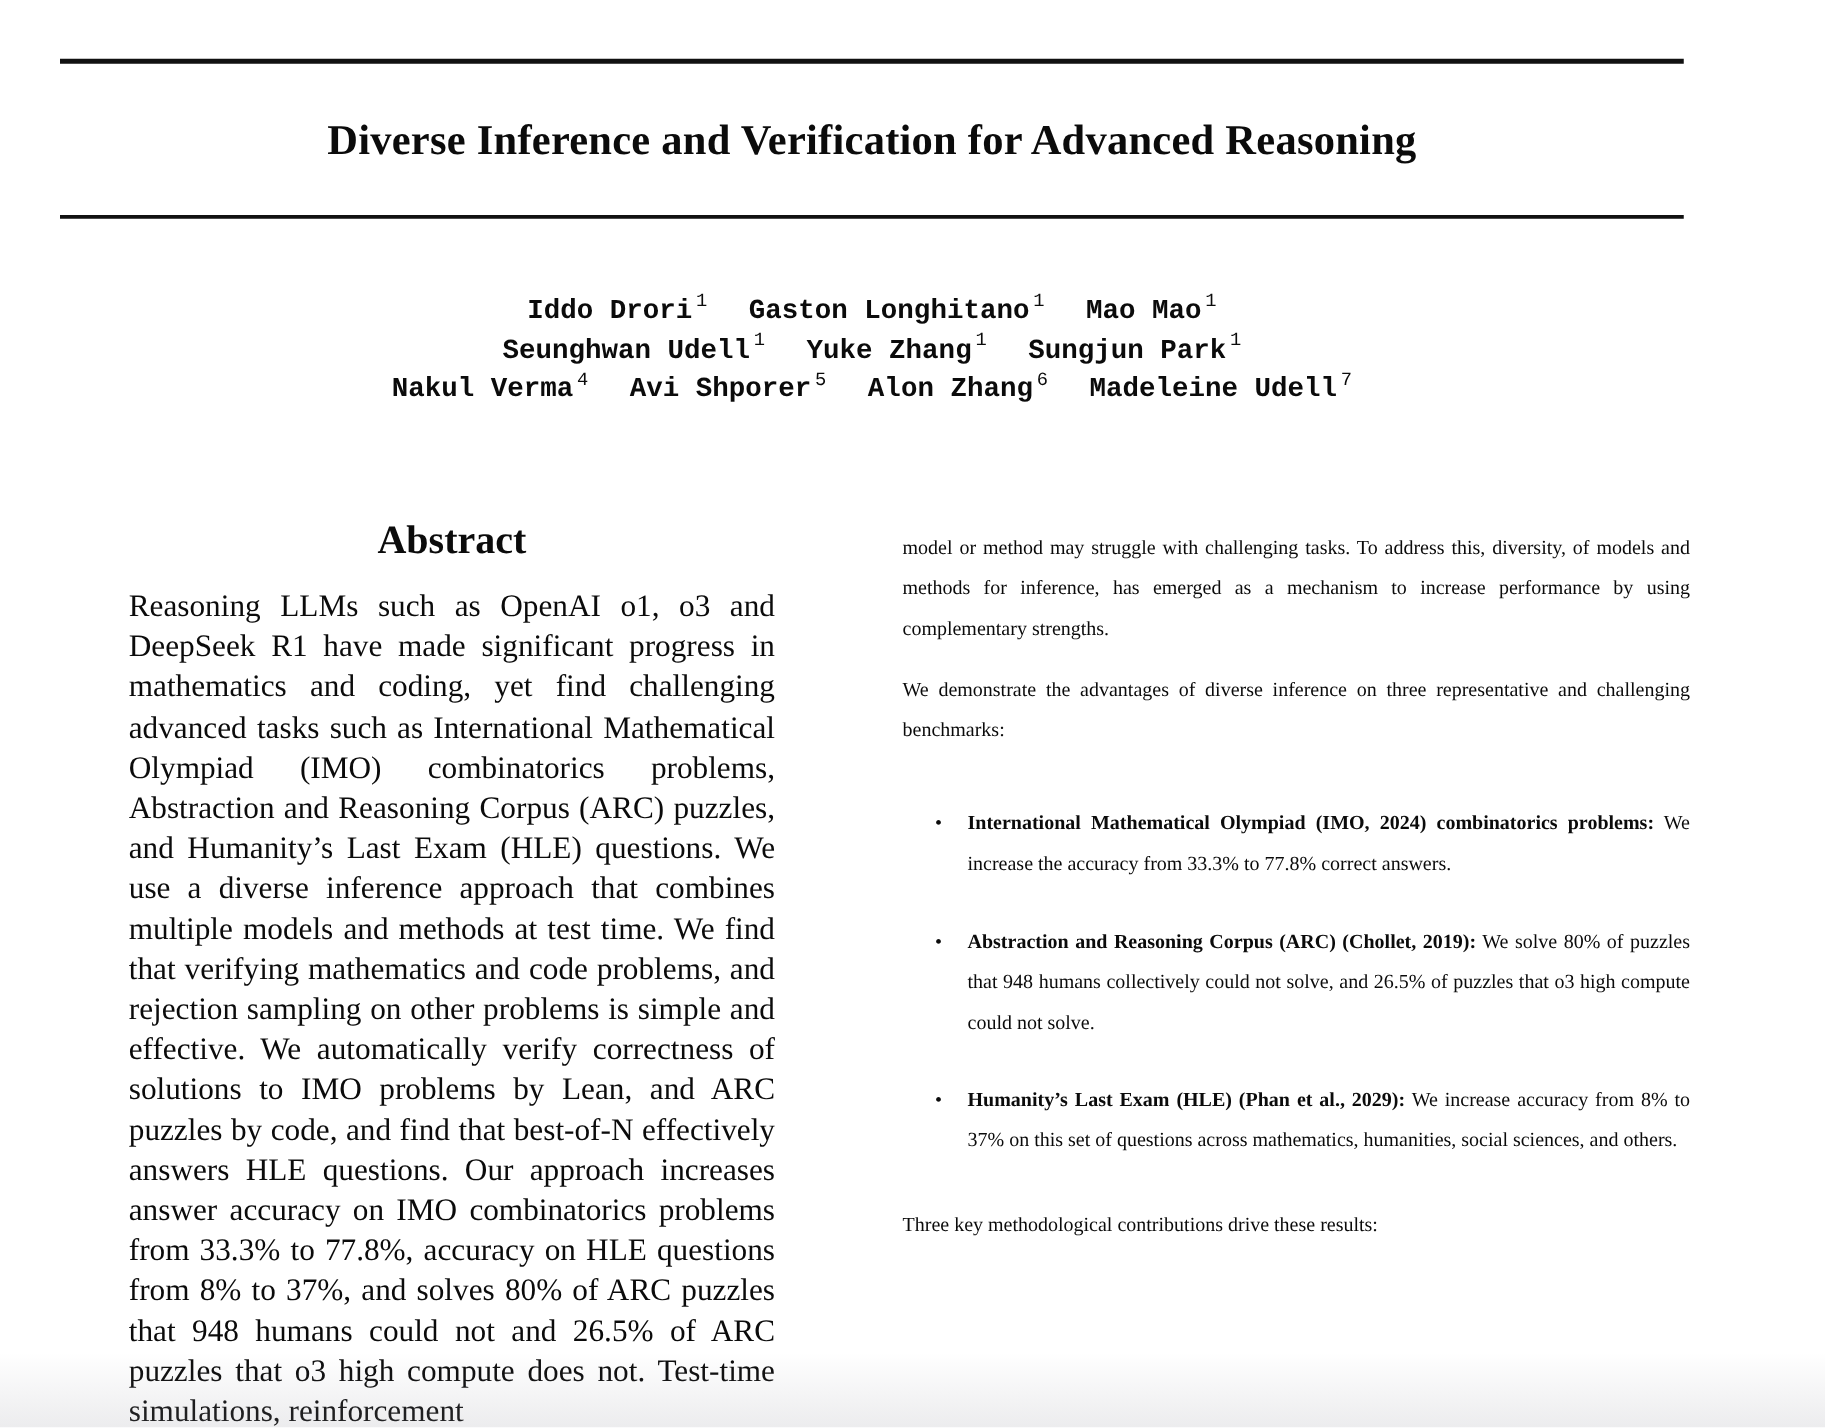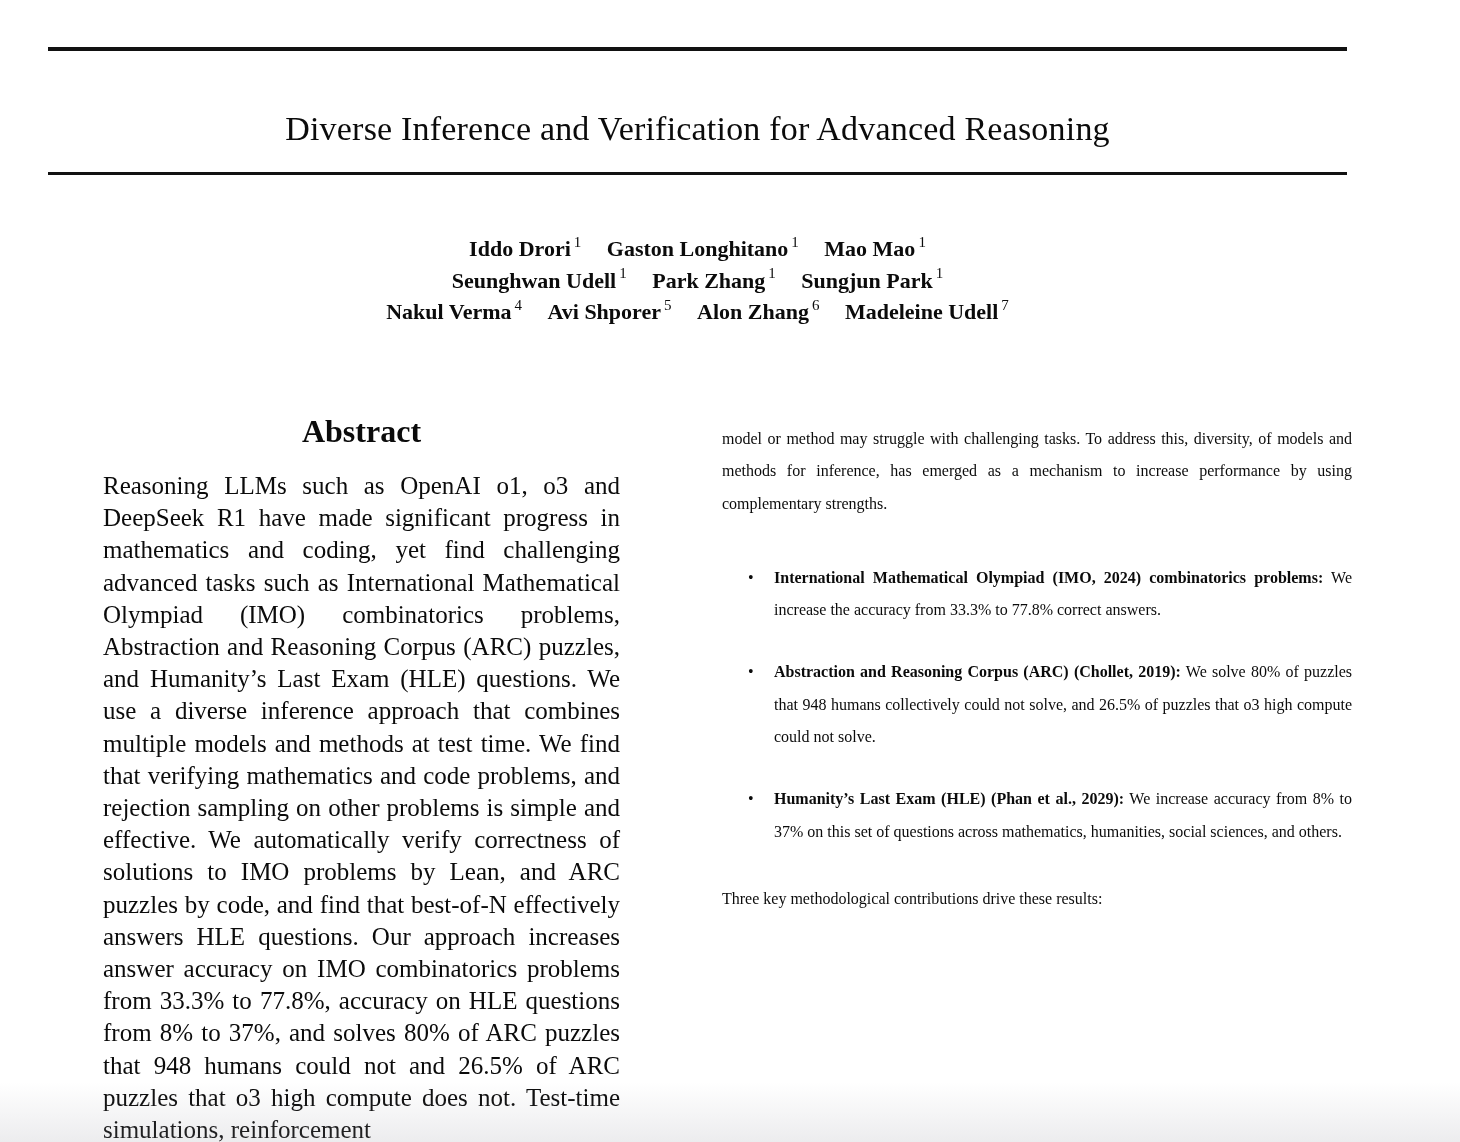--- a/index.html
+++ b/index.html
@@ -26,38 +26,39 @@
 
   .title-wrap {
     position: absolute;
     left: 48px;
     top: 91px;
     width: 1299px;
     text-align: center;
   }
   .paper-title {
     font-size: 34px;
-    font-weight: normal;
+    font-weight: bold;
     line-height: 44px;
-    margin: 16px;
+    margin: 0;
     letter-spacing: 0.2px;
   }
 
   .authors-wrap {
     position: absolute;
     left: 48px;
     top: 233px;
     width: 1299px;
     text-align: center;
     font-weight: bold;
     font-size: 22px;
   }
   .author-line {
     line-height: 31.5px;
     white-space: nowrap;
+    font-family: Liberation Mono, monospace;
   }
   .author {
     margin: 0 10px;
     display: inline-block;
   }
   .author sup {
     font-weight: 400;
     font-size: 15px;
     line-height: 0;
     margin-left: 3px;
@@ -135,38 +136,39 @@
 <div class="rule rule-under-title"></div>
 
 <div class="authors-wrap">
   <div class="author-line">
     <span class="author"><span>Iddo Drori</span><sup>1</sup></span>
     <span class="author"><span>Gaston Longhitano</span><sup>1</sup></span>
     <span class="author"><span>Mao Mao</span><sup>1</sup></span>
   </div>
   <div class="author-line">
     <span class="author"><span>Seunghwan Udell</span><sup>1</sup></span>
-    <span class="author"><span>Park Zhang</span><sup>1</sup></span>
+    <span class="author"><span>Yuke Zhang</span><sup>1</sup></span>
     <span class="author"><span>Sungjun Park</span><sup>1</sup></span>
   </div>
   <div class="author-line">
     <span class="author"><span>Nakul Verma</span><sup>4</sup></span>
     <span class="author"><span>Avi Shporer</span><sup>5</sup></span>
     <span class="author"><span>Alon Zhang</span><sup>6</sup></span>
     <span class="author"><span>Madeleine Udell</span><sup>7</sup></span>
   </div>
 </div>
 
 <div class="col-left">
   <h2 class="abstract-heading">Abstract</h2>
   <p class="abstract-text">Reasoning LLMs such as OpenAI o1, o3 and DeepSeek R1 have made significant progress in mathematics and coding, yet find challenging advanced tasks such as International Mathematical Olympiad (IMO) combinatorics problems, Abstraction and Reasoning Corpus (ARC) puzzles, and Humanity’s Last Exam (HLE) questions. We use a diverse inference approach that combines multiple models and methods at test time. We find that verifying mathematics and code problems, and rejection sampling on other problems is simple and effective. We automatically verify correctness of solutions to IMO problems by Lean, and ARC puzzles by code, and find that best-of-N effectively answers HLE questions. Our approach increases answer accuracy on IMO combinatorics problems from 33.3% to 77.8%, accuracy on HLE questions from 8% to 37%, and solves 80% of ARC puzzles that 948 humans could not and 26.5% of ARC puzzles that o3 high compute does not. Test-time simulations, reinforcement</p>
 </div>
 
 <div class="col-right">
   <p class="p1">model or method may struggle with challenging tasks. To address this, diversity, of models and methods for inference, has emerged as a mechanism to increase performance by using complementary strengths.</p>
+  <p class="p2">We demonstrate the advantages of diverse inference on three representative and challenging benchmarks:</p>
 
   <div class="bullet-list">
     <div class="bullet-item">
       <span class="bullet-marker">•</span>
       <span class="b">International Mathematical Olympiad (IMO, 2024) combinatorics problems:</span>
       <span>We increase the accuracy from 33.3% to 77.8% correct answers.</span>
     </div>
     <div class="bullet-item">
       <span class="bullet-marker">•</span>
       <span class="b">Abstraction and Reasoning Corpus (ARC) (Chollet, 2019):</span>

